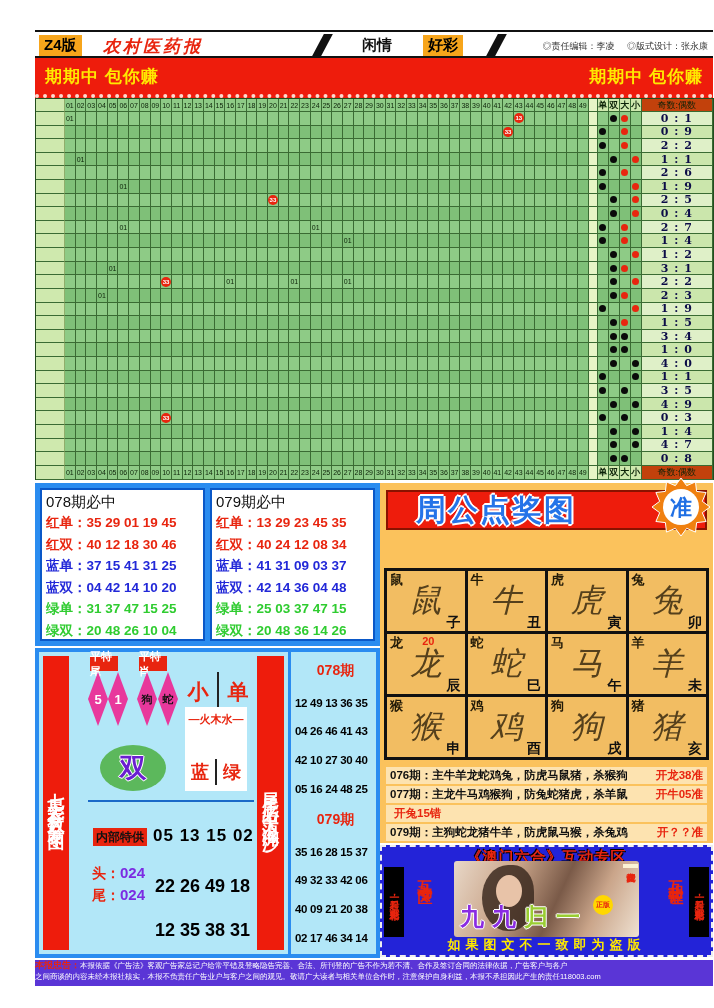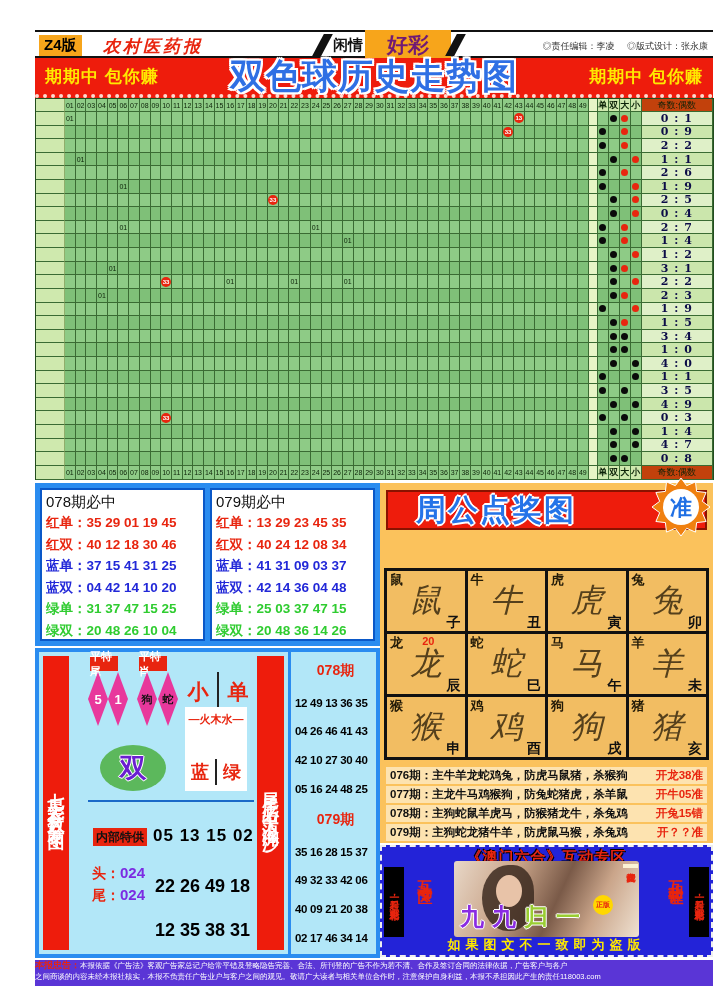--- a/index.html
+++ b/index.html
@@ -7,25 +7,25 @@
   body { font-family:"Liberation Sans", sans-serif; }
   .page { position:relative; width:714px; height:1008px; background:#ffffff; overflow:hidden; margin:0 auto; }
 
   
   .masthead { position:absolute; left:35px; top:30px; width:678px; height:28px;
     border-top:2px solid #111; border-bottom:2px solid #111; background:#fff; }
   .z4 { position:absolute; left:4px; top:3px; background:#f7a51b; color:#000; font-weight:bold;
     font-size:15px; padding:1px 5px; }
   .paper-name { position:absolute; left:68px; top:3px; color:#e8250f; font-weight:bold; font-size:17px;
     letter-spacing:3px; font-family:"Liberation Serif", serif; font-style:italic; }
-  .center-banner { position:absolute; left:283px; top:1px; height:24px; display:flex; align-items:center; }
+  .center-banner { position:absolute; left:283px; top:1px; height:24px; display:flex; align-items:center;gap:29px; }
   .cb-slash { width:9px; height:22px; background:#111; transform:skewX(-28deg); }
   .cb-white { background:#fff; color:#111; font-weight:bold; font-size:15px; padding:1px 2px 1px 6px;
     font-family:"Liberation Serif", serif; }
-  .cb-orange { background:#f7a51b; color:#701a75; font-weight:bold; font-size:21px; padding:1px 22px;
+  .cb-orange { background:#f7a51b; color:#000000; font-weight:bold; font-size:15px; padding:1px 5px;
     font-family:"Liberation Serif", serif; }
   .credits { position:absolute; right:5px; top:8px; font-size:9px; color:#333; }
   .credits span { margin-left:10px; }
 
   
   .banner { position:absolute; left:35px; top:58px; width:678px; height:40px; background:#ee1c0c;
     display:flex; align-items:center; justify-content:space-between; padding:0 10px;
     border-bottom:4px dotted #ffd9cf; }
   .slogan { color:#ffe900; font-weight:bold; font-size:17px; letter-spacing:1px; white-space:nowrap; }
   .main-title { color:#2f6fe4; font-size:35px; font-weight:bold; letter-spacing:1px; white-space:nowrap;
@@ -180,21 +180,20 @@
       <div class="cb-slash"></div>
     </div>
     <div class="credits">
       <span>◎责任编辑：李凌</span>
       <span>◎版式设计：张永康</span>
     </div>
   </div>
 
   <div class="banner">
     <span class="slogan">期期中 包你赚</span>
-    <span class="main-title">双色球历史走势图</span>
     <span class="slogan">期期中 包你赚</span>
   </div>
 
   <div id="trend">
       <div class="tc gut"></div>
       <div class="tc hnum">01</div>
       <div class="tc hnum">02</div>
       <div class="tc hnum">03</div>
       <div class="tc hnum">04</div>
       <div class="tc hnum">05</div>
@@ -1994,21 +1993,20 @@
     <div class="predictions">
         <div class="pred-row">
           <span>076期：主牛羊龙蛇鸡兔，防虎马鼠猪，杀猴狗</span>
           <span class="pred-result">开龙38准</span>
         </div>
         <div class="pred-row">
           <span>077期：主龙牛马鸡猴狗，防兔蛇猪虎，杀羊鼠</span>
           <span class="pred-result">开牛05准</span>
         </div>
         <div class="pred-row">
-          <span>078期：主狗蛇鼠羊虎马，防猴猪龙牛，杀兔鸡</span>
           <span class="pred-result">开兔15错</span>
         </div>
         <div class="pred-row">
           <span>079期：主狗蛇龙猪牛羊，防虎鼠马猴，杀兔鸡</span>
           <span class="pred-result">开？？准</span>
         </div>
       </div>
   </div>
 
   <div class="qx">

